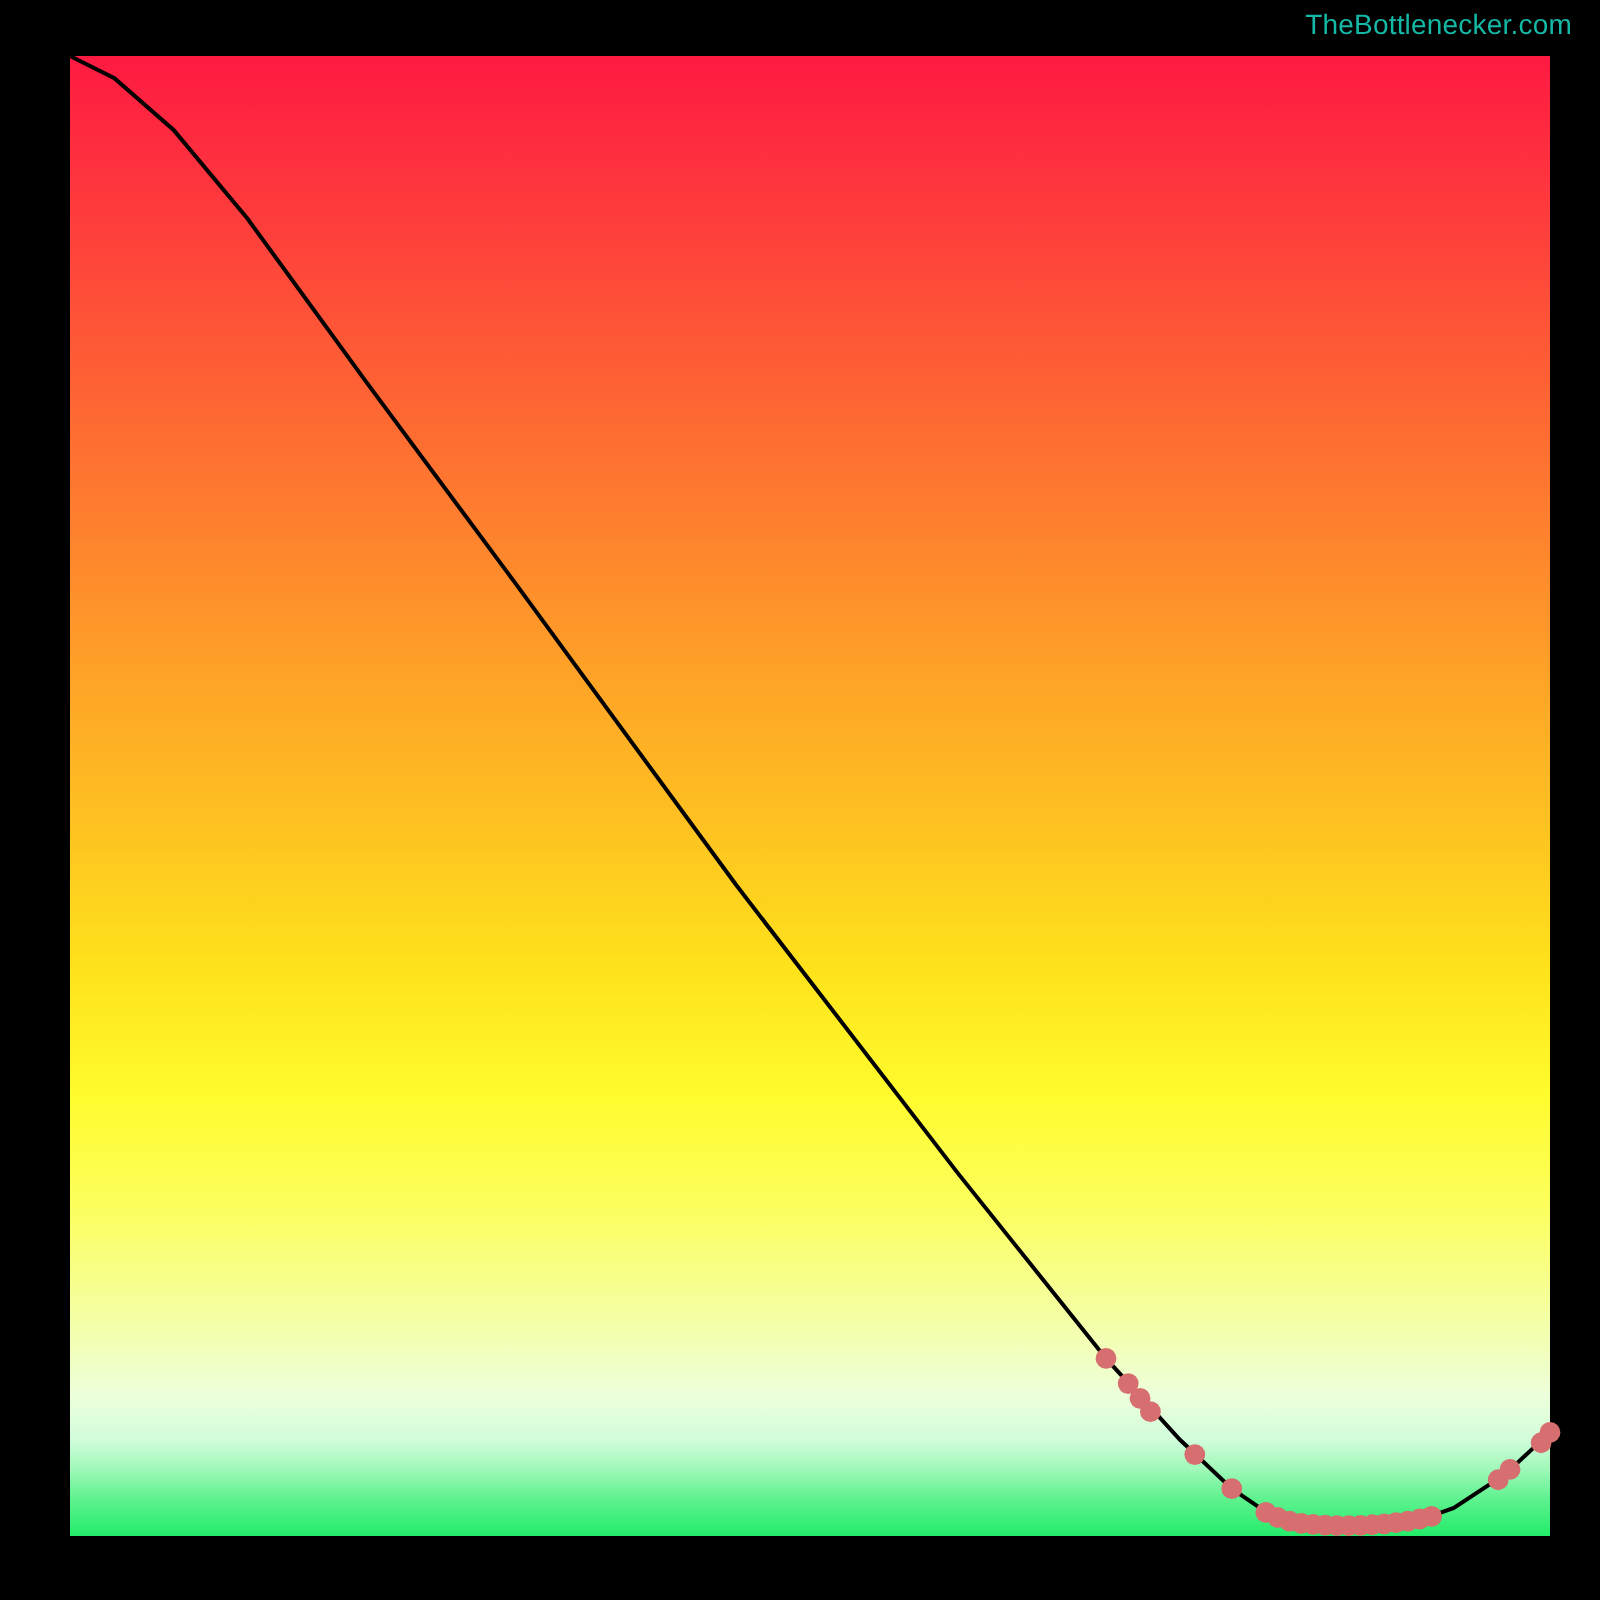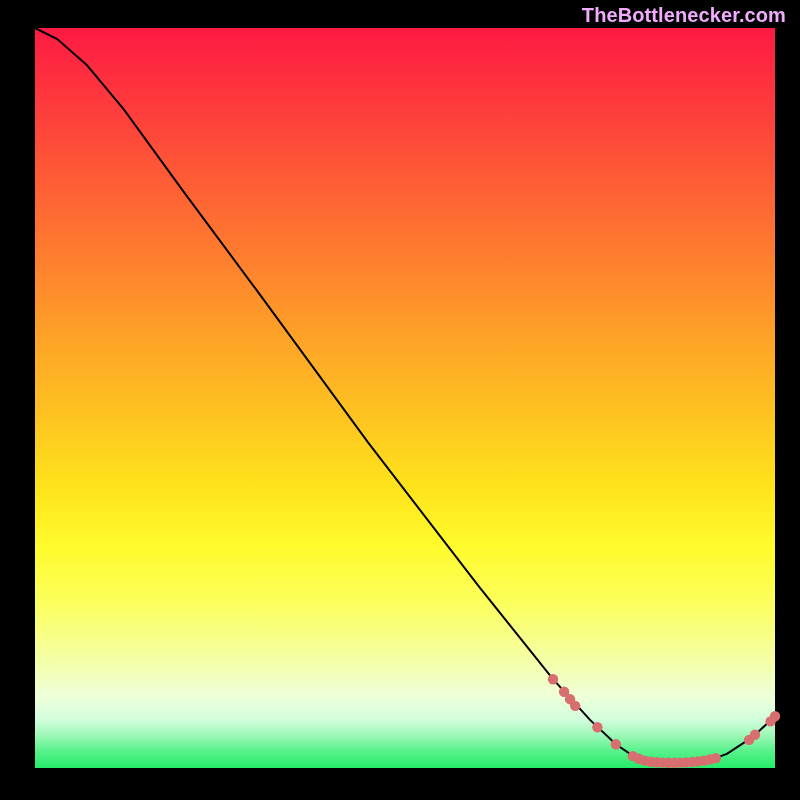--- a/index.html
+++ b/index.html
@@ -13,23 +13,23 @@
   }
   .wrap {
     position: relative;
     width: 800px;
     height: 800px;
   }
   .attribution {
     position: absolute;
     top: 4px;
     right: 14px;
-    font-size: 20px;
-    color: #f0abfc;
-    font-weight: 700;
+    font-size: 14px;
+    color: #14b8a6;
+    font-weight: 400;
     letter-spacing: 0.1px;
   }
   svg {
     position: absolute;
     top: 0;
     left: 0;
   }
 </style>
 </head>
 <body>

